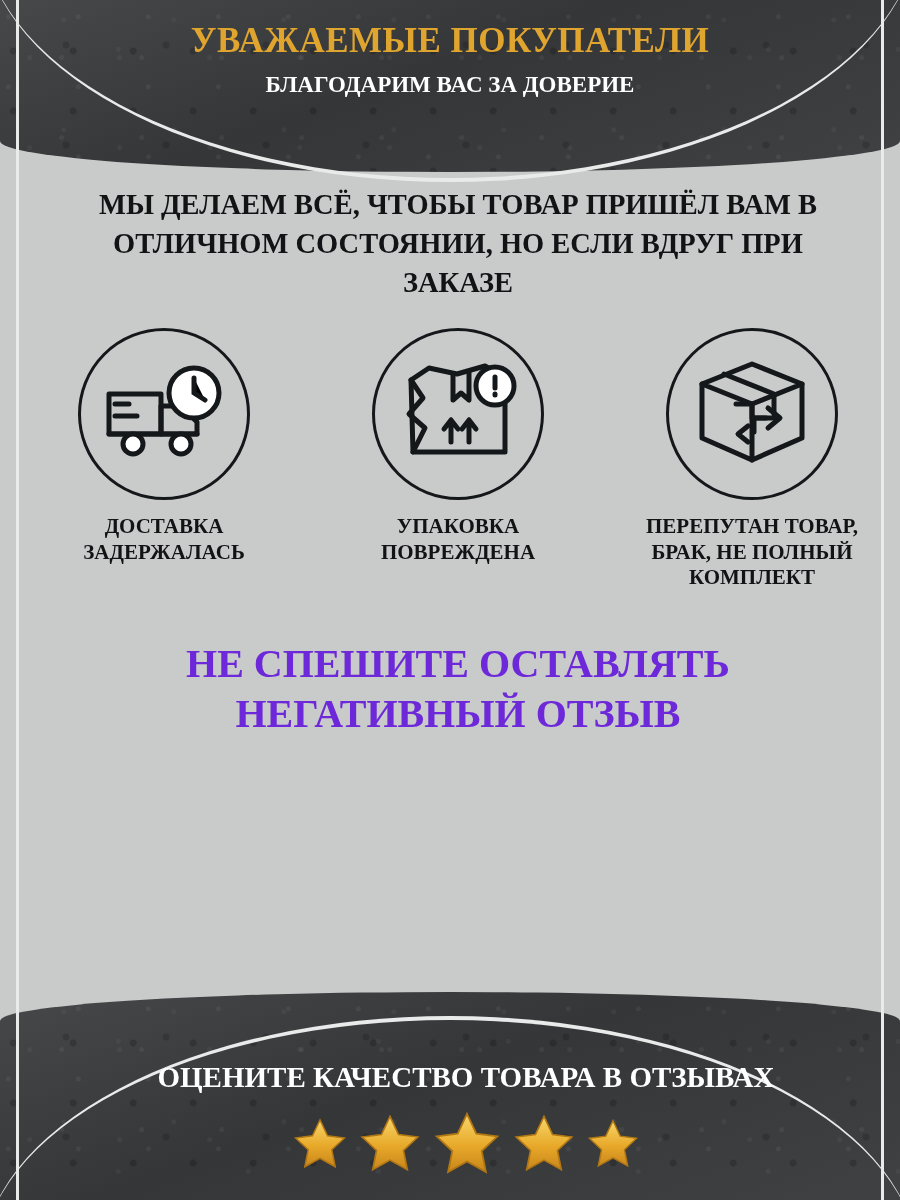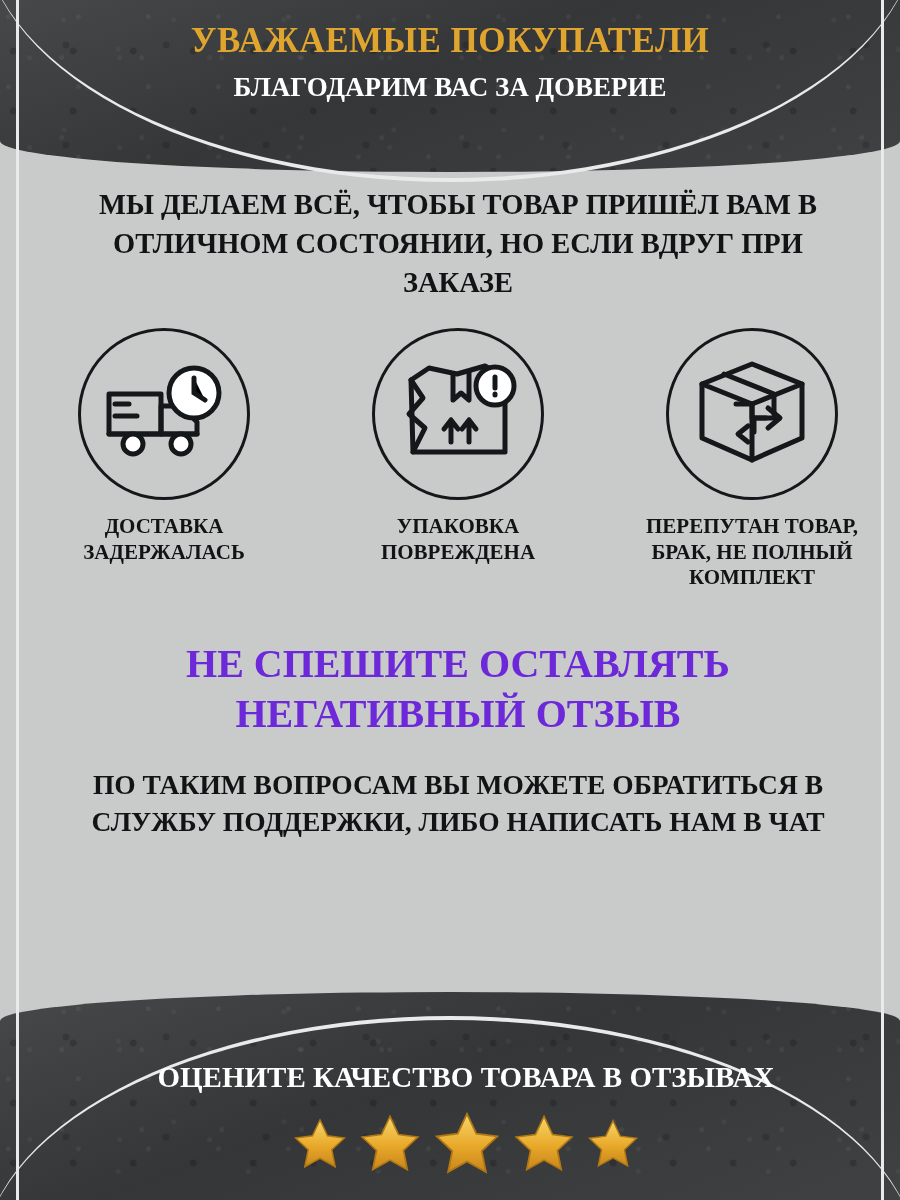--- a/index.html
+++ b/index.html
@@ -99,21 +99,21 @@
   .hdr-gold {
     font-size: 35px;
     font-weight: bold;
     letter-spacing: 0.5px;
     color: #e0a52e;
     text-transform: uppercase;
     line-height: 1.1;
   }
   .hdr-white {
     margin-top: 10px;
-    font-size: 27px;
+    font-size: 23px;
     font-weight: bold;
     color: #ffffff;
     text-transform: uppercase;
     line-height: 1.22;
   }
 
   
   .mid {
     position: absolute;
     top: 186px;
@@ -288,21 +288,20 @@
               <path d="M78 52 l12 10 -12 10"></path>
             </g>
           </svg>
         </div>
         <div class="icon-caption">ПЕРЕПУТАН ТОВАР, БРАК, НЕ ПОЛНЫЙ КОМПЛЕКТ</div>
       </div>
 
     </div>
 
     <div class="big-head">НЕ СПЕШИТЕ ОСТАВЛЯТЬ НЕГАТИВНЫЙ ОТЗЫВ</div>
-    <div class="sub-text">ПО ТАКИМ ВОПРОСАМ ВЫ МОЖЕТЕ ОБРАТИТЬСЯ В СЛУЖБУ ПОДДЕРЖКИ, ЛИБО НАПИСАТЬ НАМ В ЧАТ</div>
   </div>
 
   <div class="bottom-text">
     <div class="bottom-head">ОЦЕНИТЕ КАЧЕСТВО ТОВАРА В ОТЗЫВАХ</div>
     <div class="stars">
       <svg width="60" height="58" viewBox="0 0 24 24">
           <defs>
             <linearGradient id="g1" x1="0" y1="0" x2="0" y2="1">
               <stop offset="0%" stop-color="#f7d66b"></stop>
               <stop offset="55%" stop-color="#e8a92a"></stop>

